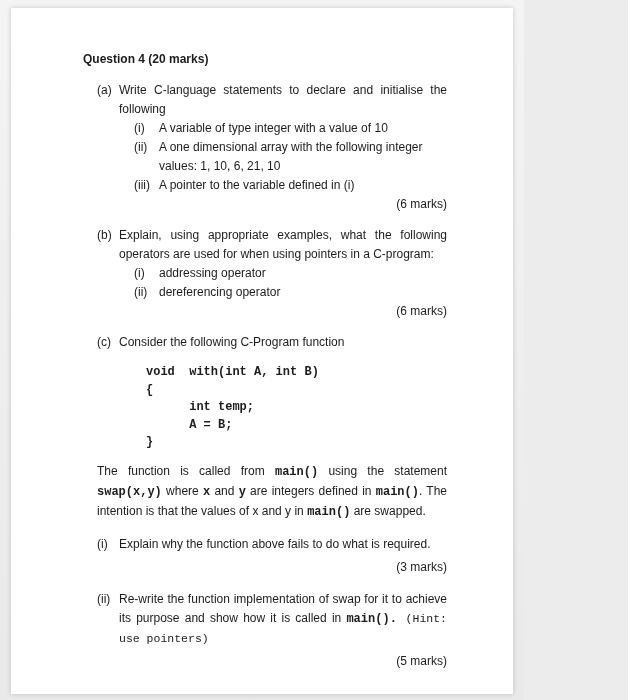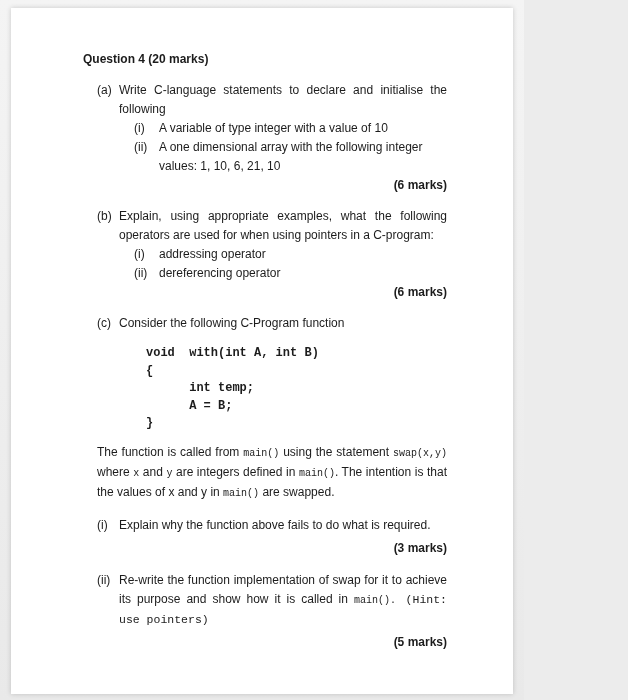--- a/index.html
+++ b/index.html
@@ -31,39 +31,39 @@
   .part { margin-left: 14px; margin-top: 12px; }
   .row { display: flex; }
   .row-label { flex: none; width: 22px; }
   .row-body { flex: 1; text-align: justify; }
   .sublist { margin-left: 37px; }
   .subitem { display: flex; }
   .sublabel { flex: none; width: 25px; }
   .subtext { flex: 1; }
   .marks {
     text-align: right;
-    font-weight: bold;
+    font-weight: normal;
   }
   .marks.gap { margin-top: 4px; }
   .codeblock {
     margin: 12px 0 10px 49px;
     font-family: "Liberation Mono", "DejaVu Sans Mono", monospace;
     font-weight: bold;
     font-size: 12px;
     line-height: 17.5px;
   }
   .codeline { white-space: pre; }
   .para {
     text-align: justify;
     margin-top: 10px;
   }
   .mono {
     font-family: "Liberation Mono", "DejaVu Sans Mono", monospace;
-    font-weight: normal;
-    font-size: 10px;
+    font-weight: bold;
+    font-size: 12px;
     margin-top: 18px;
   }
   .mono-reg {
     font-family: "Liberation Mono", "DejaVu Sans Mono", monospace;
     font-weight: normal;
     font-size: 11.5px;
   }
   .sub-q { margin-top: 13px; }
 </style>
 </head>
@@ -81,20 +81,24 @@
             <span class="row-body">Write C-language statements to declare and initialise the following</span>
         </div>
         <div class="sublist">
           <div class="subitem">
             <span class="sublabel">(i)</span>
               <span class="subtext">A variable of type integer with a value of 10</span>
           </div>
           <div class="subitem">
             <span class="sublabel">(ii)</span>
               <span class="subtext">A one dimensional array with the following integer values: 1, 10, 6, 21, 10</span>
+          </div>
+          <div class="subitem">
+            <span class="sublabel">(iii)</span>
+              <span class="subtext">A pointer to the variable defined in (i)</span>
           </div>
         </div>
         <div class="marks">(6 marks)</div>
       </div>
 
       <div class="part">
         <div class="row">
           <span class="row-label">(b)</span>
             <span class="row-body">Explain, using appropriate examples, what the following operators are used for when using pointers in a C-program:</span>
         </div>

